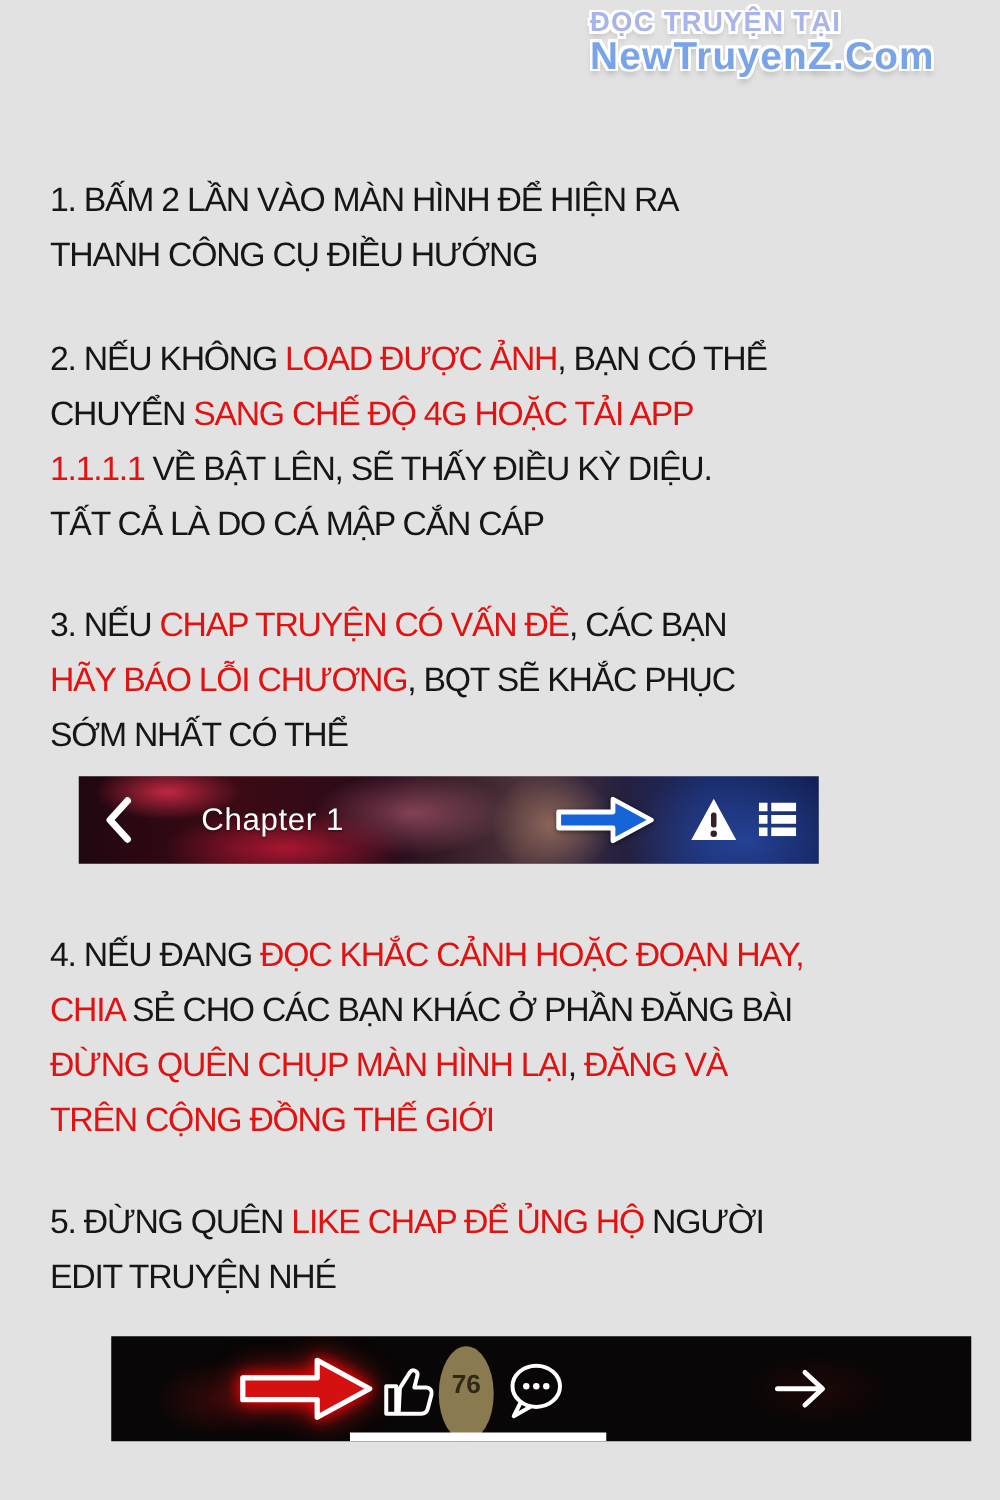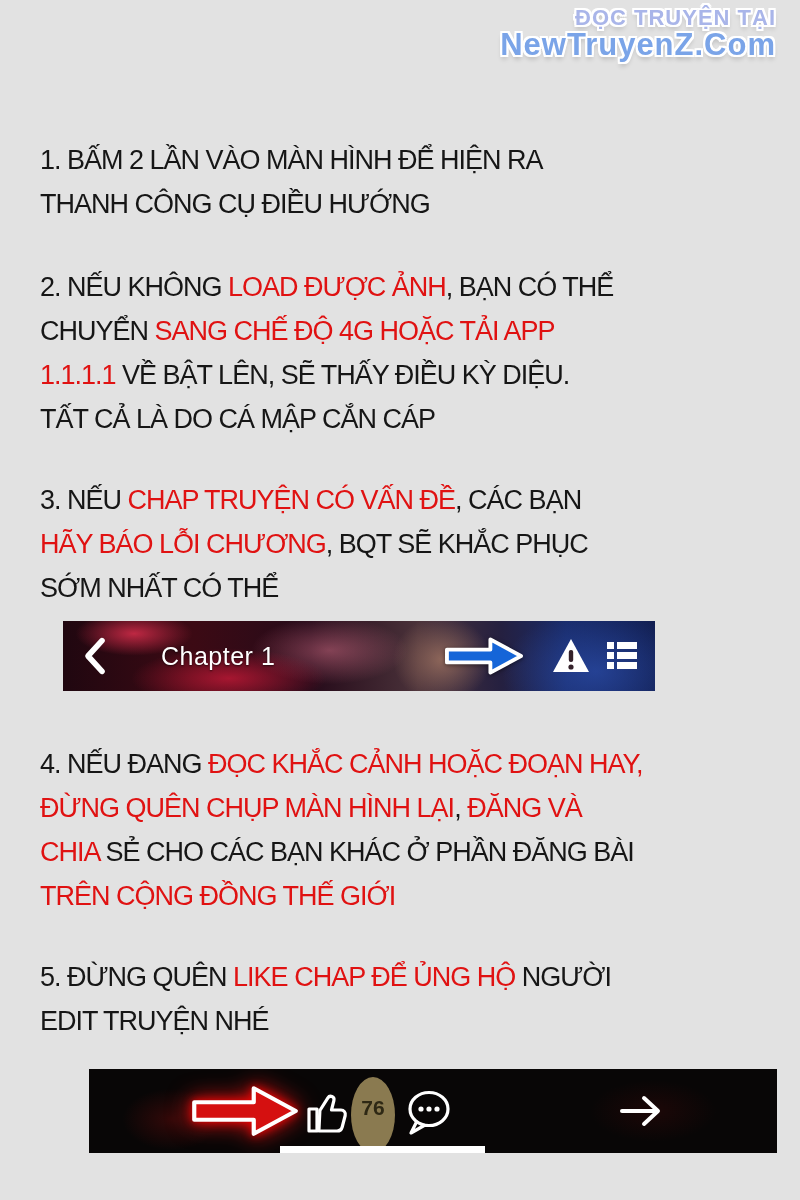--- a/index.html
+++ b/index.html
@@ -12,21 +12,21 @@
     --arrow-red:#d51010;
     --badge-olive:#8a7a50;
   }
   *{margin:0;padding:0;box-sizing:border-box;}
   body{background:#bbb;font-family:"Liberation Sans","DejaVu Sans",sans-serif;}
   .page{
     position:relative;width:800px;height:1200px;background:var(--bg);
     overflow:hidden;margin:0 auto;
   }
   
-  .logo{position:absolute;top:6px;right:24px;width:320px;text-align:right;line-height:1.05;}
+  .logo{position:absolute;top:6px;right:8px;width:320px;text-align:left;line-height:1.05;}
   .logo-l1{
     font-size:22px;font-weight:700;letter-spacing:1px;color:var(--logo-blue-1);
     text-shadow:-2px -2px 0 #fff,2px -2px 0 #fff,-2px 2px 0 #fff,2px 2px 0 #fff,
                 0 -2px 0 #fff,0 2px 0 #fff,-2px 0 0 #fff,2px 0 0 #fff,0 4px 5px rgba(0,0,0,.22);
   }
   .logo-l2{
     font-size:31px;font-weight:700;letter-spacing:1px;color:var(--logo-blue-2);
     text-shadow:-2px -2px 0 #fff,2px -2px 0 #fff,-2px 2px 0 #fff,2px 2px 0 #fff,
                 0 -2px 0 #fff,0 2px 0 #fff,-2px 0 0 #fff,2px 0 0 #fff,0 4px 5px rgba(0,0,0,.22);
   }
@@ -130,22 +130,22 @@
         <rect x="10" y="0" width="20" height="7" fill="#fff"></rect>
       <rect x="0" y="10" width="7" height="7" fill="#fff"></rect>
         <rect x="10" y="10" width="20" height="7" fill="#fff"></rect>
       <rect x="0" y="20" width="7" height="7" fill="#fff"></rect>
         <rect x="10" y="20" width="20" height="7" fill="#fff"></rect>
     </svg>
   </div>
 
   <div class="section" id="sec4">
     <div class="line"><span class="seg black">4. NẾU ĐANG </span><span class="seg red">ĐỌC KHẮC CẢNH HOẶC ĐOẠN HAY,</span></div>
+    <div class="line"><span class="seg red">CHIA</span><span class="seg black"> SẺ CHO CÁC BẠN KHÁC Ở PHẦN ĐĂNG BÀI</span></div>
     <div class="line"><span class="seg red">ĐỪNG QUÊN CHỤP MÀN HÌNH LẠI</span><span class="seg black">,</span><span class="seg red"> ĐĂNG VÀ</span></div>
-    <div class="line"><span class="seg red">CHIA</span><span class="seg black"> SẺ CHO CÁC BẠN KHÁC Ở PHẦN ĐĂNG BÀI</span></div>
     <div class="line"><span class="seg red">TRÊN CỘNG ĐỒNG THẾ GIỚI</span></div>
   </div>
 
   <div class="section" id="sec5">
     <div class="line"><span class="seg black">5. ĐỪNG QUÊN </span><span class="seg red">LIKE CHAP ĐỂ ỦNG HỘ</span><span class="seg black"> NGƯỜI</span></div>
     <div class="line"><span class="seg black">EDIT TRUYỆN NHÉ</span></div>
   </div>
 
   <div class="action-bar">
     <svg class="red-arrow" viewBox="0 0 64 36">

